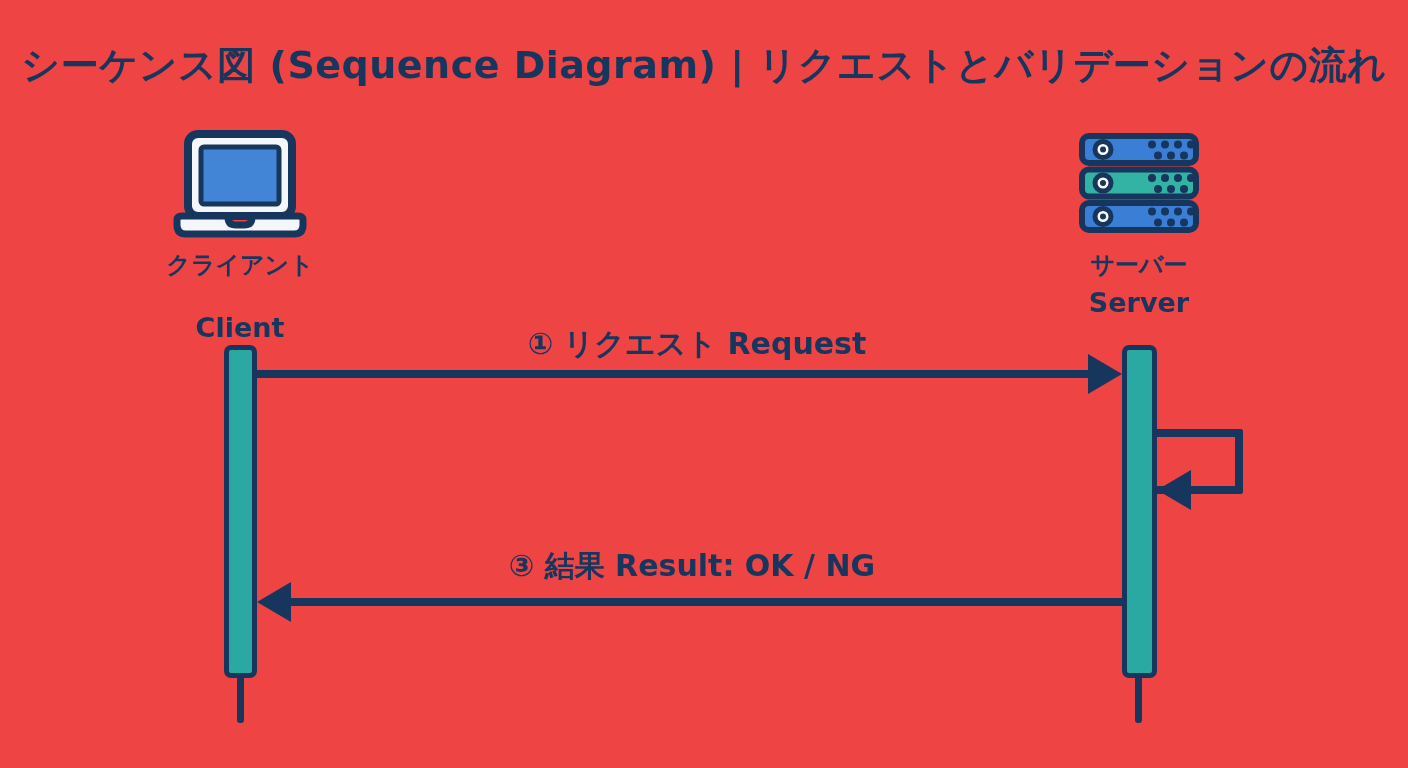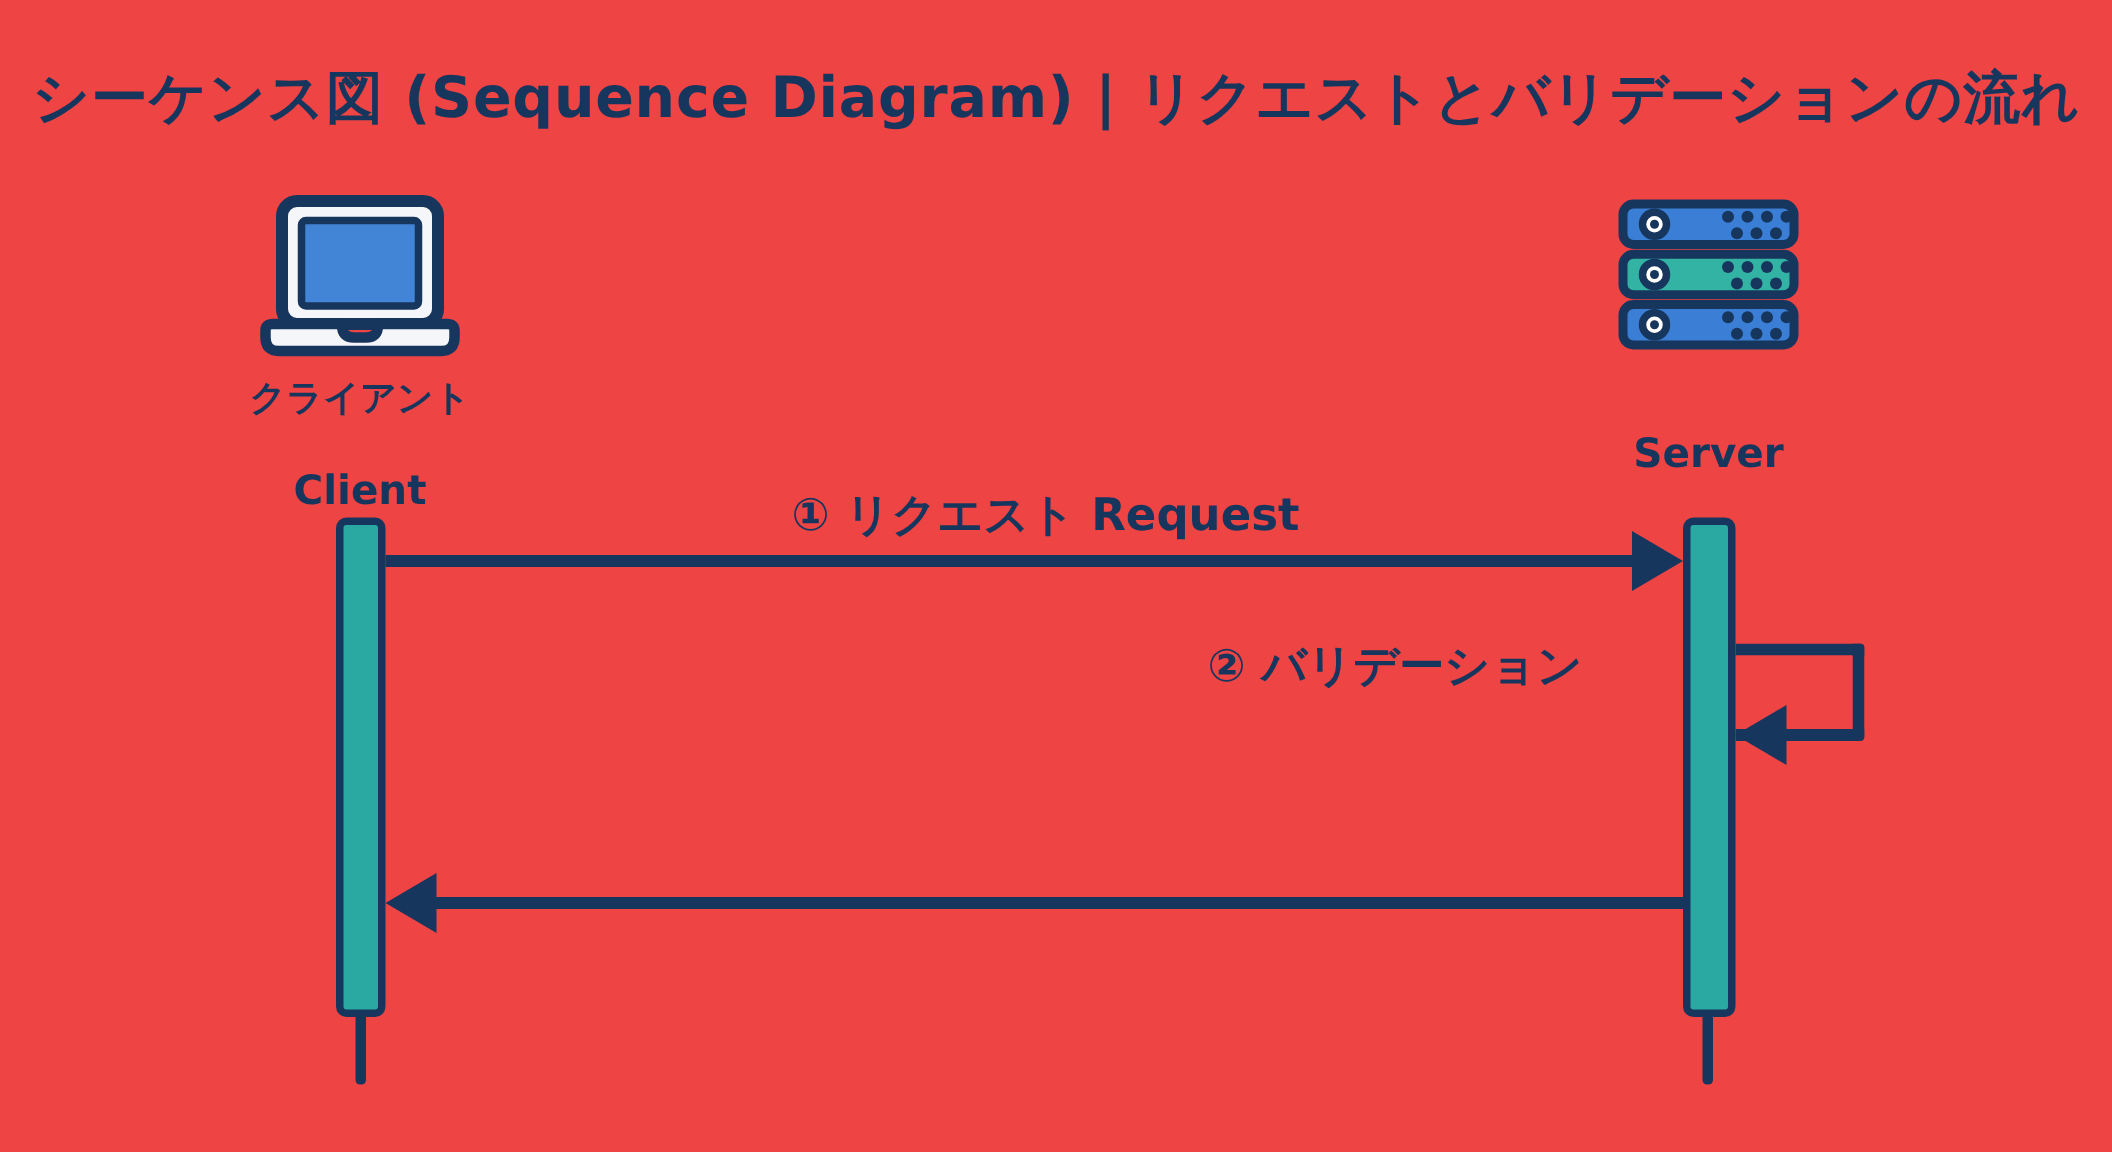--- a/index.html
+++ b/index.html
@@ -122,32 +122,33 @@
       <circle cx="25" cy="84.5" r="3" fill="#17365d"></circle>
       <circle cx="74" cy="79.5" r="4" fill="#17365d"></circle>
         <circle cx="87" cy="79.5" r="4" fill="#17365d"></circle>
         <circle cx="100" cy="79.5" r="4" fill="#17365d"></circle>
         <circle cx="113" cy="79.5" r="4" fill="#17365d"></circle>
       <circle cx="80" cy="90.5" r="4" fill="#17365d"></circle>
         <circle cx="93" cy="90.5" r="4" fill="#17365d"></circle>
         <circle cx="106" cy="90.5" r="4" fill="#17365d"></circle>
     </svg>
   </div>
+  <div class="abs actor-label-jp" style="left:989px; top:248px;">サーバー</div>
   <div class="abs actor-label-en" style="left:989px; top:288px;">Server</div>
 
   <div class="abs activation-bar" style="left:224px; top:345px; width:33px; height:333px;"></div>
   <div class="abs lifeline-tail" style="left:237px; top:676px;"></div>
 
   <div class="abs activation-bar" style="left:1122px; top:345px; width:35px; height:333px;"></div>
   <div class="abs lifeline-tail" style="left:1135px; top:676px;"></div>
 
   <div class="abs msg-label" style="left:397px; top:326px;text-align:center;">① リクエスト Request</div>
   <div class="abs msg-line" style="left:257px; top:370px; width:833px;"></div>
   <div class="abs arrowhead-right" style="left:1088px; top:354px;"></div>
 
-  <div class="abs msg-label-block" style="left:730px; top:426px;">② バリデーション</div>
   <div class="abs self-loop-box" style="left:1157px; top:429px;"></div>
   <div class="abs arrowhead-left" style="left:1157px; top:470px;"></div>
 
+  <div class="abs msg-label" style="left:392px; top:548px;">③ 結果 Result: OK / NG</div>
   <div class="abs msg-line" style="left:289px; top:598px; width:833px;"></div>
   <div class="abs arrowhead-left" style="left:257px; top:582px;"></div>
 
 </div>
 
 </body></html>

